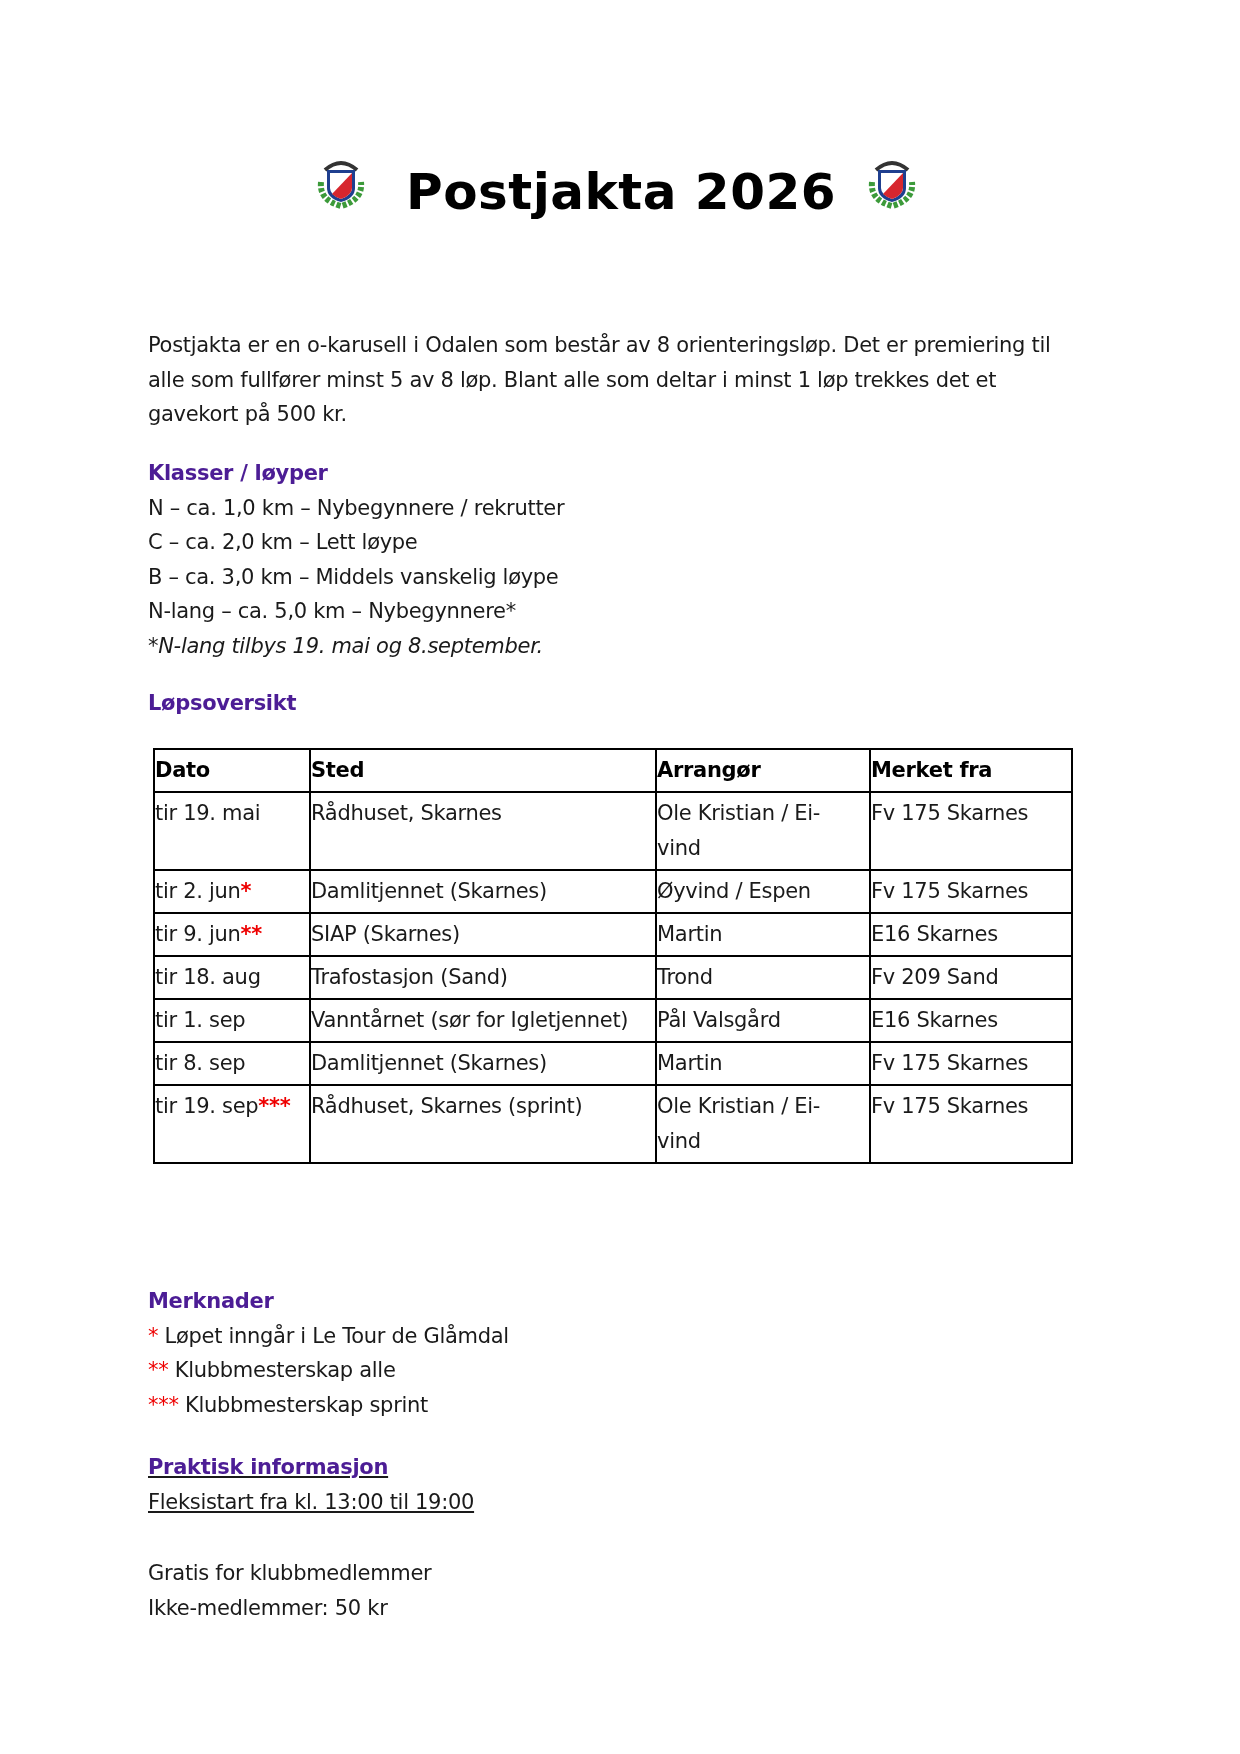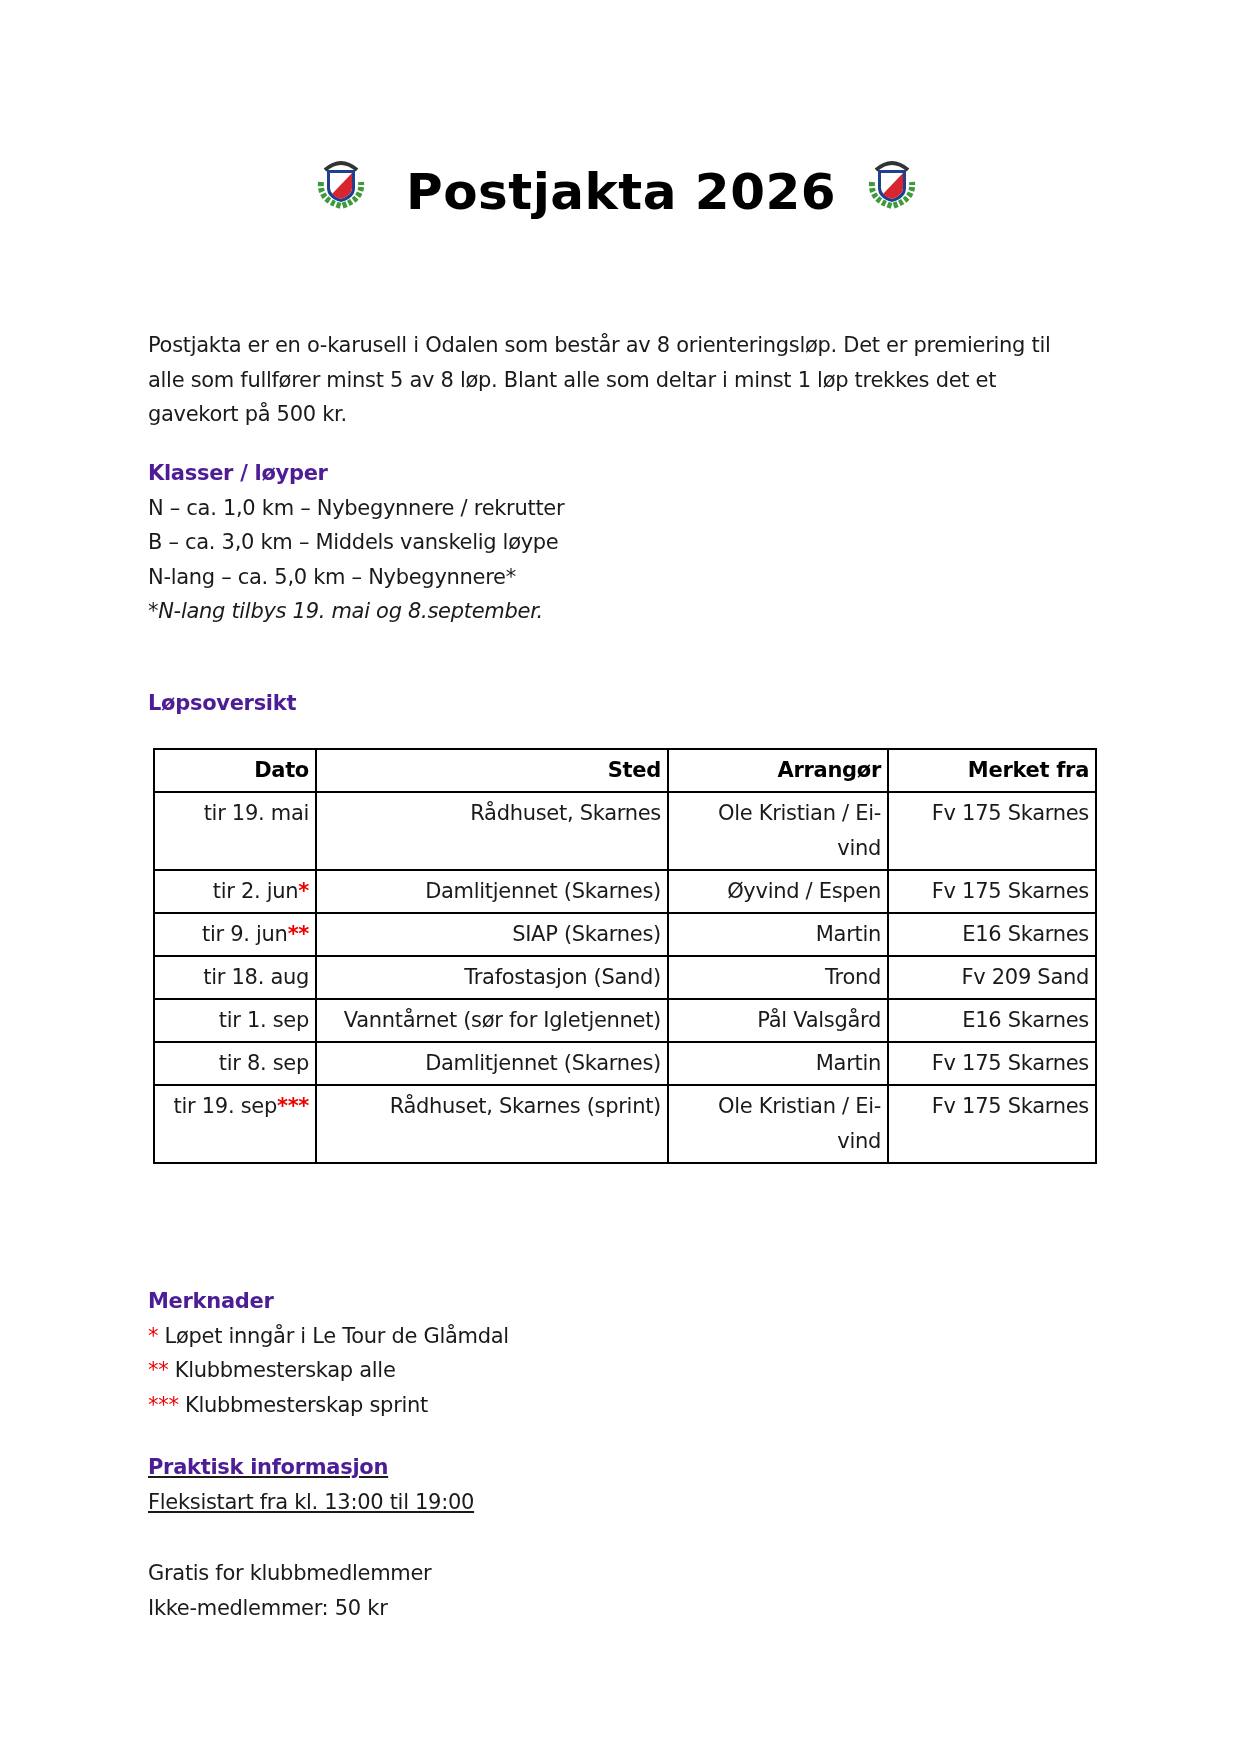--- a/index.html
+++ b/index.html
@@ -26,22 +26,22 @@
   .red { color: #ee0000; }
 
   .intro { top: 328px; width: 940px; white-space: normal; }
 
   
   .schedule {
     position: absolute; left: 153px; top: 748px;
     border-collapse: collapse; font-size: 21px; letter-spacing: -0.3px;
   }
   .schedule td, .schedule th {
-    border: 2px solid #000; padding: 3px 6px 3px 6px;
-    vertical-align: top; text-align: right; line-height: 35px; margin-left: 44px;
+    border: 2px solid #000; padding: 3px 6px 3px 0;
+    vertical-align: top; text-align: left; line-height: 35px; margin-left: 44px;
   }
   .schedule th { font-weight: bold; color: #000; }
   .c1 { width: 148px; }
   .c2 { width: 338px; }
   .c3 { width: 206px; }
   .c4 { width: 194px; }
 </style>
 </head>
 <body>
 
@@ -67,20 +67,21 @@
 
   <div class="text intro">
     <div>Postjakta er en o-karusell i Odalen som består av 8 orienteringsløp. Det er premiering til</div>
     <div>alle som fullfører minst 5 av 8 løp. Blant alle som deltar i minst 1 løp trekkes det et</div>
     <div>gavekort på 500 kr.</div>
   </div>
 
   <div class="text" style="top:456px;">
     <div class="bold">Klasser / løyper</div>
     <div>N – ca. 1,0 km – Nybegynnere / rekrutter</div>
+    <div>C – ca. 2,0 km – Lett løype</div>
     <div>B – ca. 3,0 km – Middels vanskelig løype</div>
     <div>N-lang – ca. 5,0 km – Nybegynnere*</div>
     <div class="italic">*N-lang tilbys 19. mai og  8.september.</div>
   </div>
 
   <div class="text bold" style="top:686px;">Løpsoversikt</div>
 
   <table class="schedule">
     <thead>
       <tr>

